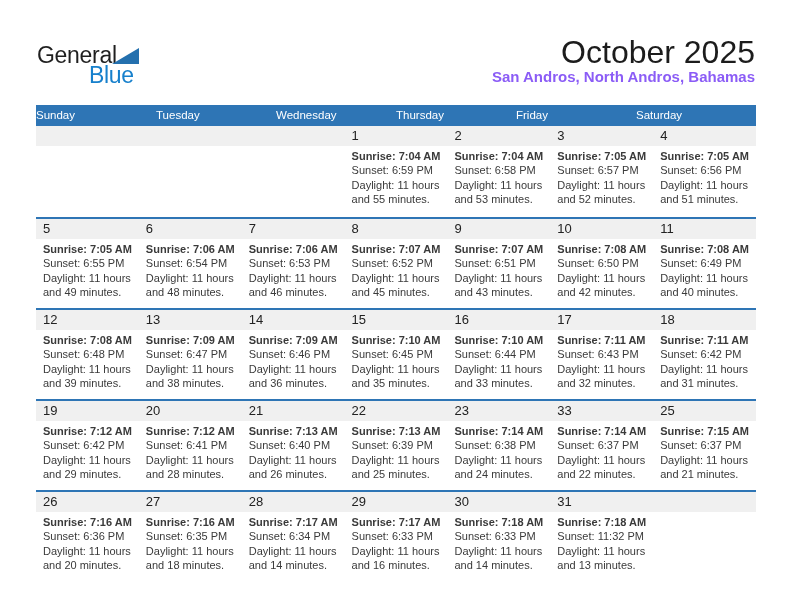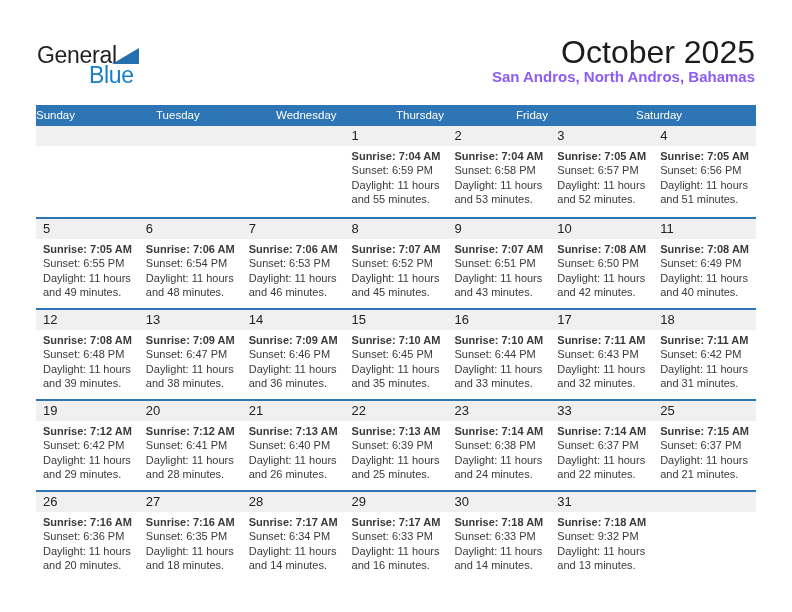--- a/index.html
+++ b/index.html
@@ -288,20 +288,20 @@
         <div class="cell">
           <div class="day-num">30</div>
           <div class="cline first">Sunrise: 7:18 AM</div>
           <div class="cline">Sunset: 6:33 PM</div>
           <div class="cline">Daylight: 11 hours</div>
           <div class="cline">and 14 minutes.</div>
         </div>
         <div class="cell">
           <div class="day-num">31</div>
           <div class="cline first">Sunrise: 7:18 AM</div>
-          <div class="cline">Sunset: 9:32 PM</div>
+          <div class="cline">Sunset: 11:32 PM</div>
           <div class="cline">Daylight: 11 hours</div>
           <div class="cline">and 13 minutes.</div>
         </div>
         <div class="cell"></div>
       </div>
     </div>
 </div>
 
 </body></html>

